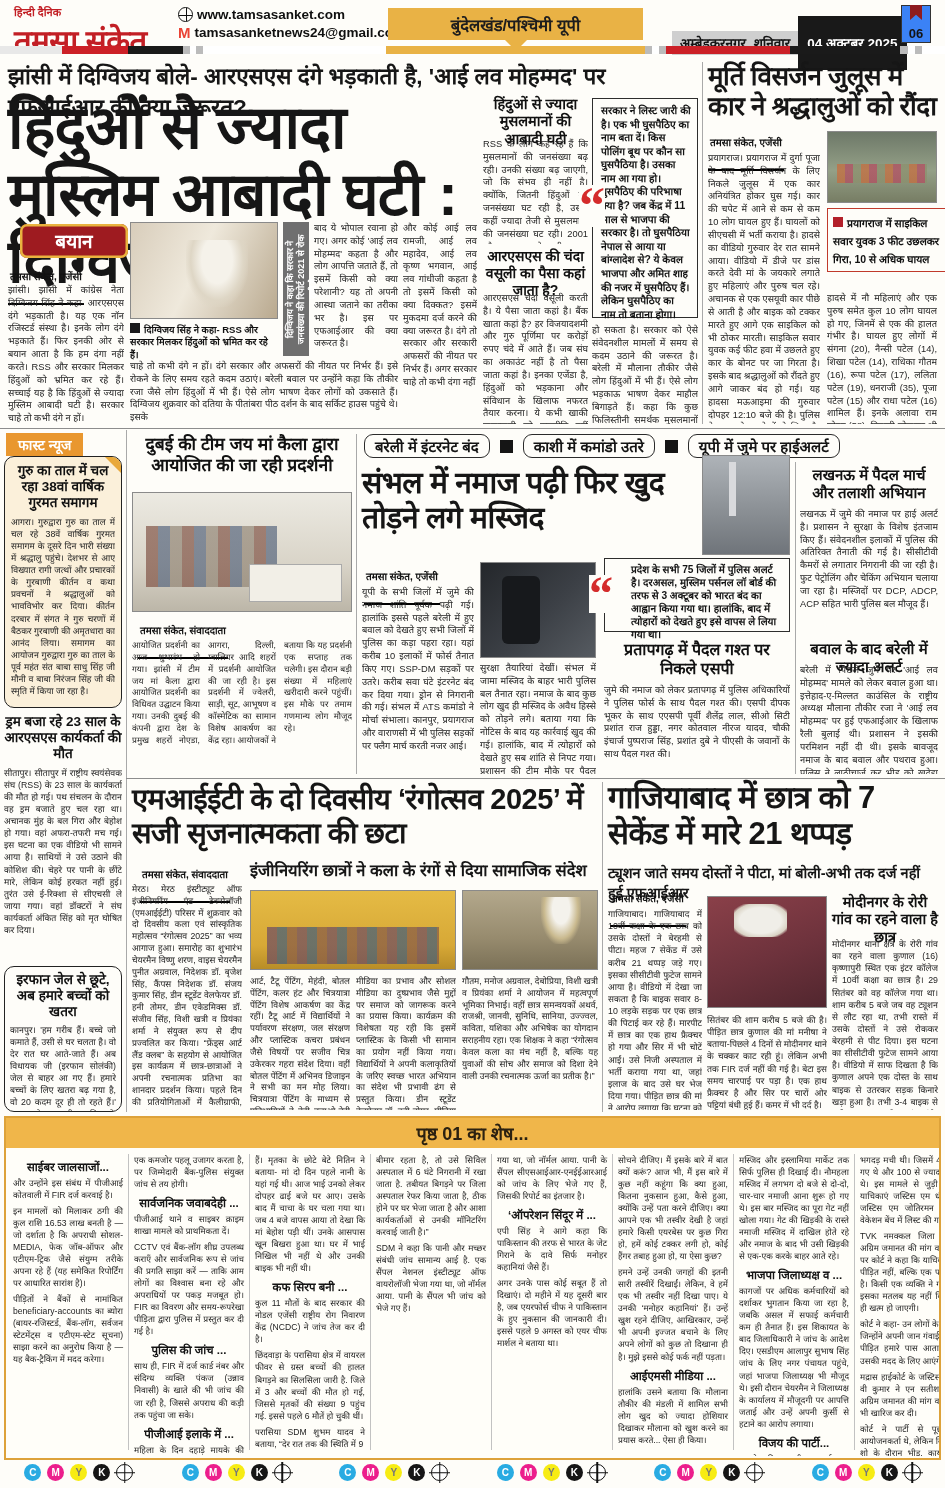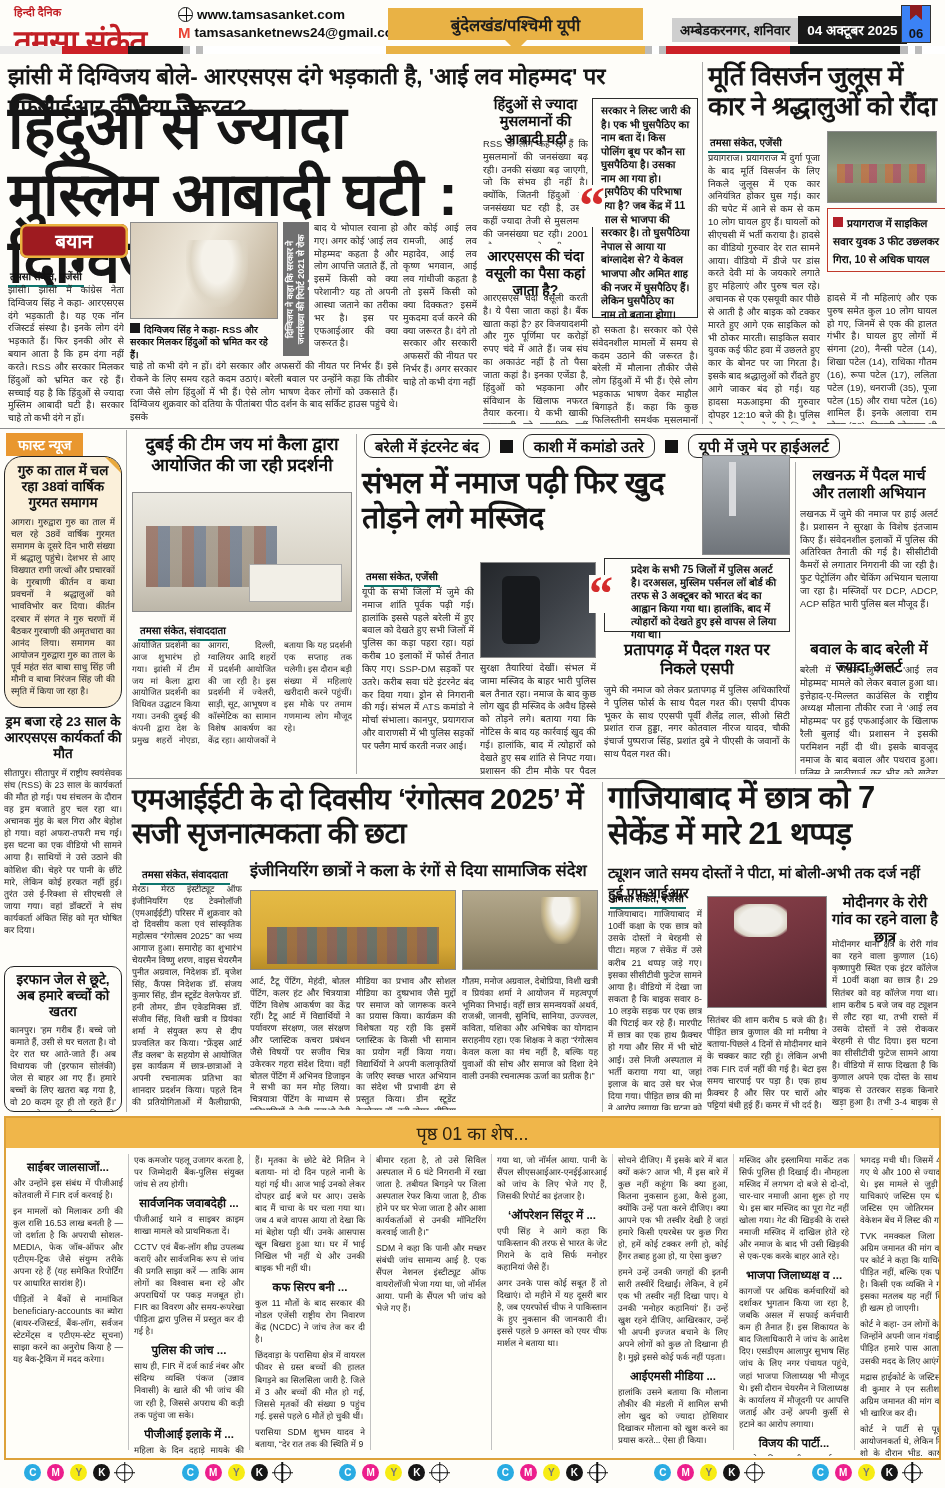--- a/index.html
+++ b/index.html
@@ -4,38 +4,38 @@
 <style>
   html,body{margin:0;padding:0;background:#ddd;}
   .page{position:relative;width:945px;height:1488px;margin:0 auto;background:#fefdf9;
         font-family:"Liberation Sans","DejaVu Sans",sans-serif;color:#141414;overflow:hidden;}
   .abs{position:absolute;}
   .jt{text-align:justify;}
   .bt{font-size:9.3px;line-height:1.38;color:#232323;overflow:hidden;}
   .btc{font-size:8.7px;line-height:1.36;color:#232323;overflow:hidden;}
   .hl{font-weight:bold;color:#161616;}
   .subhead{font-weight:bold;text-align:center;color:#111;line-height:1.2;}
-  .byline{font-weight:bold;font-size:10px;color:#111;border-bottom:2px solid #0f766e;display:inline-block;padding:0 2px 2px 2px;}
+  .byline{font-weight:bold;font-size:10px;color:#111;border-bottom:2px solid #000000;display:inline-block;padding:0 2px 20px 2px;}
   .photo{border:1px solid #8a8a8a;box-sizing:border-box;}
   .cap{font-size:9.5px;font-weight:bold;line-height:1.3;color:#111;}
   .vrule{background:#a9a9a9;width:1px;}
   .hrule{background:#8d8d8d;height:1px;}
   .chip{border:1px solid #2b2b2b;border-radius:9px;padding:1px 10px;font-weight:bold;font-size:15px;white-space:nowrap;}
   .sq{width:13px;height:13px;background:#151515;display:inline-block;}
   .qmark{font-family:"Liberation Serif","DejaVu Serif",serif;color:#d42b2b;font-weight:bold;line-height:0.8;}
   .pm{width:17px;height:17px;border-radius:50%;display:inline-flex;align-items:center;justify-content:center;
       font-size:10px;font-weight:bold;margin-right:6px;}
   .pm-c{background:#29abe2;color:#fff;}
   .pm-m{background:#ec1e8c;color:#fff;}
   .pm-y{background:#f7ec13;color:#777;}
   .pm-k{background:#161616;color:#fff;}
   .pm-reg{width:17px;height:17px;border-radius:50%;border:1.5px solid #111;position:relative;background:#fff;box-sizing:border-box;}
   .pm-reg:before{content:"";position:absolute;left:50%;top:-3px;bottom:-3px;width:1.5px;background:#111;transform:translateX(-50%);}
   .pm-reg:after{content:"";position:absolute;top:50%;left:-3px;right:-3px;height:1.5px;background:#111;transform:translateY(-50%);}
-  .fn-box{border:1.5px solid #222;border-radius:18px;background:#fbf0da;box-sizing:border-box;position:relative;overflow:hidden;}
+  .fn-box{border:1.5px solid #222;border-radius:10px;background:#fbf0da;box-sizing:border-box;position:relative;overflow:hidden;}
   .fn-fold{position:absolute;top:0;right:0;width:0;height:0;border-top:16px solid #e9a93c;border-left:16px solid transparent;}
   .ribbon{background:#6f6f6f;color:#fff;font-size:9px;font-weight:bold;writing-mode:vertical-rl;transform:rotate(180deg);
           text-align:center;line-height:1.25;padding:6px 2px;box-sizing:border-box;}
   .contc{display:flex;align-items:center;gap:4px;font-weight:bold;font-size:13.5px;color:#101010;}
   .globe{width:15px;height:15px;border:1.5px solid #111;border-radius:50%;position:relative;box-sizing:border-box;flex:0 0 auto;}
   .globe:before{content:"";position:absolute;left:50%;top:0;bottom:0;width:1px;background:#111;}
   .globe:after{content:"";position:absolute;top:50%;left:0;right:0;height:1px;background:#111;}
   .gm{color:#ea4335;font-weight:bold;font-size:15px;}
   .ccol{width:110px;flex:0 0 auto;padding:0 5px;border-right:1px solid #c2c2c2;}
   .ccol:last-child{border-right:none;}
@@ -58,21 +58,21 @@
       </div>
     <div class="contc">
         <span class="gm">M</span>
         <span>tamsasanketnews24@gmail.com</span>
       </div>
   </div>
   <div class="abs" style="left:388px;top:8px;width:255px;height:32px;background:#e9b245;display:flex;align-items:center;justify-content:center;font-weight:bold;font-size:16.5px;color:#1d1d1d;">बुंदेलखंड/पश्चिमी यूपी</div>
   <div class="abs" style="left:505px;top:40px;width:0;height:0;border-left:11px solid transparent;border-right:11px solid transparent;border-top:11px solid #e9b245;"></div>
   <div class="abs" style="left:672px;top:16px;display:flex;align-items:center;">
     <span style="background:#cfcfcf;padding:3px 8px;font-weight:bold;font-size:13.5px;">अम्बेडकरनगर, शनिवार</span>
-    <span style="background:#191919;color:#fff;padding:5px 9px;font-weight:bold;font-size:13.5px;">04 अक्टूबर 2025</span>
+    <span style="background:#191919;color:#fff;padding:18px 9px;font-weight:bold;font-size:13.5px;">04 अक्टूबर 2025</span>
   </div>
   <div class="abs" style="left:901px;top:5px;width:30px;height:38px;border:1.5px solid #333;background:#3b82f6;box-sizing:border-box;">
     <div style="position:absolute;left:8px;top:-1px;width:12px;height:15px;background:#8e1b1f;clip-path:polygon(0 0,100% 0,100% 100%,50% 65%,0 100%);"></div>
     <div style="position:absolute;bottom:1px;width:100%;text-align:center;font-weight:bold;font-size:13px;">06</div>
   </div>
 
   <div class="abs" style="left:0;top:46px;width:945px;height:8px;background:
     linear-gradient(90deg,#e8e8e8 0 62px,#cc2027 62px 128px,#1a1a1a 128px 183px,#bbb 183px 190px,#fff 190px 196px,#bbb 196px 203px,#fff 203px 210px,#fff 210px 386px,#e9b245 386px 645px,#bbb 645px 652px,#fff 652px 659px,#bbb 659px 666px,#cc2027 666px 790px,#1a1a1a 790px 900px,#bbb 900px 908px,#fff 908px 915px,#bbb 915px 922px,#fff 922px 945px);"></div>
 
   <div class="abs hl" style="left:8px;top:60px;width:690px;font-size:22.5px;">झांसी में दिग्विजय बोले- आरएसएस दंगे भड़काती है, 'आई लव मोहम्मद' पर एफआईआर की क्या जरूरत?</div>
@@ -200,21 +200,21 @@
   <div class="abs" style="left:610px;top:888px;"><span class="byline">तमसा संकेत, एजेंसी</span></div>
   <div class="abs bt jt" style="left:608px;top:908px;width:94px;height:202px;font-size:8.8px;">गाजियाबाद। गाजियाबाद में 10वीं कक्षा के एक छात्र को उसके दोस्तों ने बेरहमी से पीटा। महज 7 सेकेंड में उसे करीब 21 थप्पड़ जड़े गए। इसका सीसीटीवी फुटेज सामने आया है। वीडियो में देखा जा सकता है कि बाइक सवार 8-10 लड़के सड़क पर एक छात्र की पिटाई कर रहे हैं। मारपीट में छात्र का एक हाथ फ्रैक्चर हो गया और सिर में भी चोटें आईं। उसे निजी अस्पताल में भर्ती कराया गया था, जहां इलाज के बाद उसे घर भेज दिया गया। पीड़ित छात्र की मां ने आरोप लगाया कि घटना को 4 दिन बीत जाने के बाद अभी भी तक FIR दर्ज नहीं किया गया है। वह लगातार थाने और चौकी के चक्कर काट रही हैं। यह घटना 29</div>
   <div class="abs photo" style="left:707px;top:896px;width:120px;height:112px;background:linear-gradient(160deg,#8a4049 0%,#6d323c 55%,#51262e 100%);">
     <div style="position:absolute;left:22%;top:6%;width:45%;height:30%;background:radial-gradient(ellipse,#f0eee8 0 55%,#d9d2c4 75%,transparent 85%);"></div>
   </div>
   <div class="abs bt jt" style="left:707px;top:1014px;width:120px;height:96px;font-size:8.8px;">सितंबर की शाम करीब 5 बजे की है। पीड़ित छात्र कुणाल की मां मनीषा ने बताया-पिछले 4 दिनों से मोदीनगर थाने के चक्कर काट रही हूं। लेकिन अभी तक FIR दर्ज नहीं की गई है। बेटा इस समय चारपाई पर पड़ा है। एक हाथ फ्रैक्चर है और सिर पर चारों ओर पट्टियां बंधी हुई हैं। कमर में भी दर्द है।</div>
   <div class="abs subhead" style="left:832px;top:894px;width:106px;font-size:14.5px;">मोदीनगर के रोरी गांव का रहने वाला है छात्र</div>
   <div class="abs bt jt" style="left:832px;top:938px;width:106px;height:172px;font-size:8.8px;">मोदीनगर थाना क्षेत्र के रोरी गांव का रहने वाला कुणाल (16) कृष्णापुरी स्थित एक इंटर कॉलेज में 10वीं कक्षा का छात्र है। 29 सितंबर को वह कॉलेज गया था। शाम करीब 5 बजे जब वह ट्यूशन से लौट रहा था, तभी रास्ते में उसके दोस्तों ने उसे रोककर बेरहमी से पीट दिया। इस घटना का सीसीटीवी फुटेज सामने आया है। वीडियो में साफ दिखता है कि कुणाल अपने एक दोस्त के साथ बाइक से उतरकर सड़क किनारे खड़ा हुआ है। तभी 3-4 बाइक से करीब 8-10 लड़के वहां पहुंचे। पहले एक युवक ने कुणाल को थप्पड़ मारा, फिर बाकी भी उस पर टूट पड़े।</div>
 
   <div class="abs" style="left:4px;top:1116px;width:937px;height:344px;border:2px solid #dda23a;box-sizing:border-box;background:#fffef9;">
-    <div style="height:30px;background:#f0b64a;display:flex;align-items:center;justify-content:center;font-weight:normal;font-size:18px;color:#2b2110;">पृष्ठ 01 का शेष...</div>
+    <div style="height:30px;background:#f0b64a;display:flex;align-items:center;justify-content:center;font-weight:bold;font-size:18px;color:#2b2110;">पृष्ठ 01 का शेष...</div>
     <div style="display:flex;padding:6px 2px;height:296px;overflow:hidden;">
       <div class="ccol">
         <div class="ch">साईबर जालसाजों...</div>
         <p class="cp">और उन्होंने इस संबंध में पीजीआई कोतवाली में FIR दर्ज करवाई है।</p>
         <p class="cp">इन मामलों को मिलाकर ठगी की कुल राशि 16.53 लाख बनती है — जो दर्शाता है कि अपराधी सोशल-MEDIA, फेक जॉब-ऑफर और एटीएम-ट्रिक जैसे संयुग्म तरीके अपना रहे हैं (यह समेकित रिपोर्टिंग पर आधारित सारांश है)।</p>
         <p class="cp">पीड़ितों ने बैंकों से नामांकित beneficiary-accounts का ब्योरा (बायर-रजिस्टर्ड, बैंक-लॉग, सर्वजन स्टेटमेंट्स व एटीएम-स्टेट सूचना) साझा करने का अनुरोध किया है — यह बैक-ट्रैकिंग में मदद करेगा।</p>
       </div>
       <div class="ccol">
         <p class="cp">एक कमजोर पहलू उजागर करता है, पर जिम्मेदारी बैंक-पुलिस संयुक्त जांच से तय होगी।</p>
         <div class="ch">सार्वजनिक जवाबदेही ...</div>

